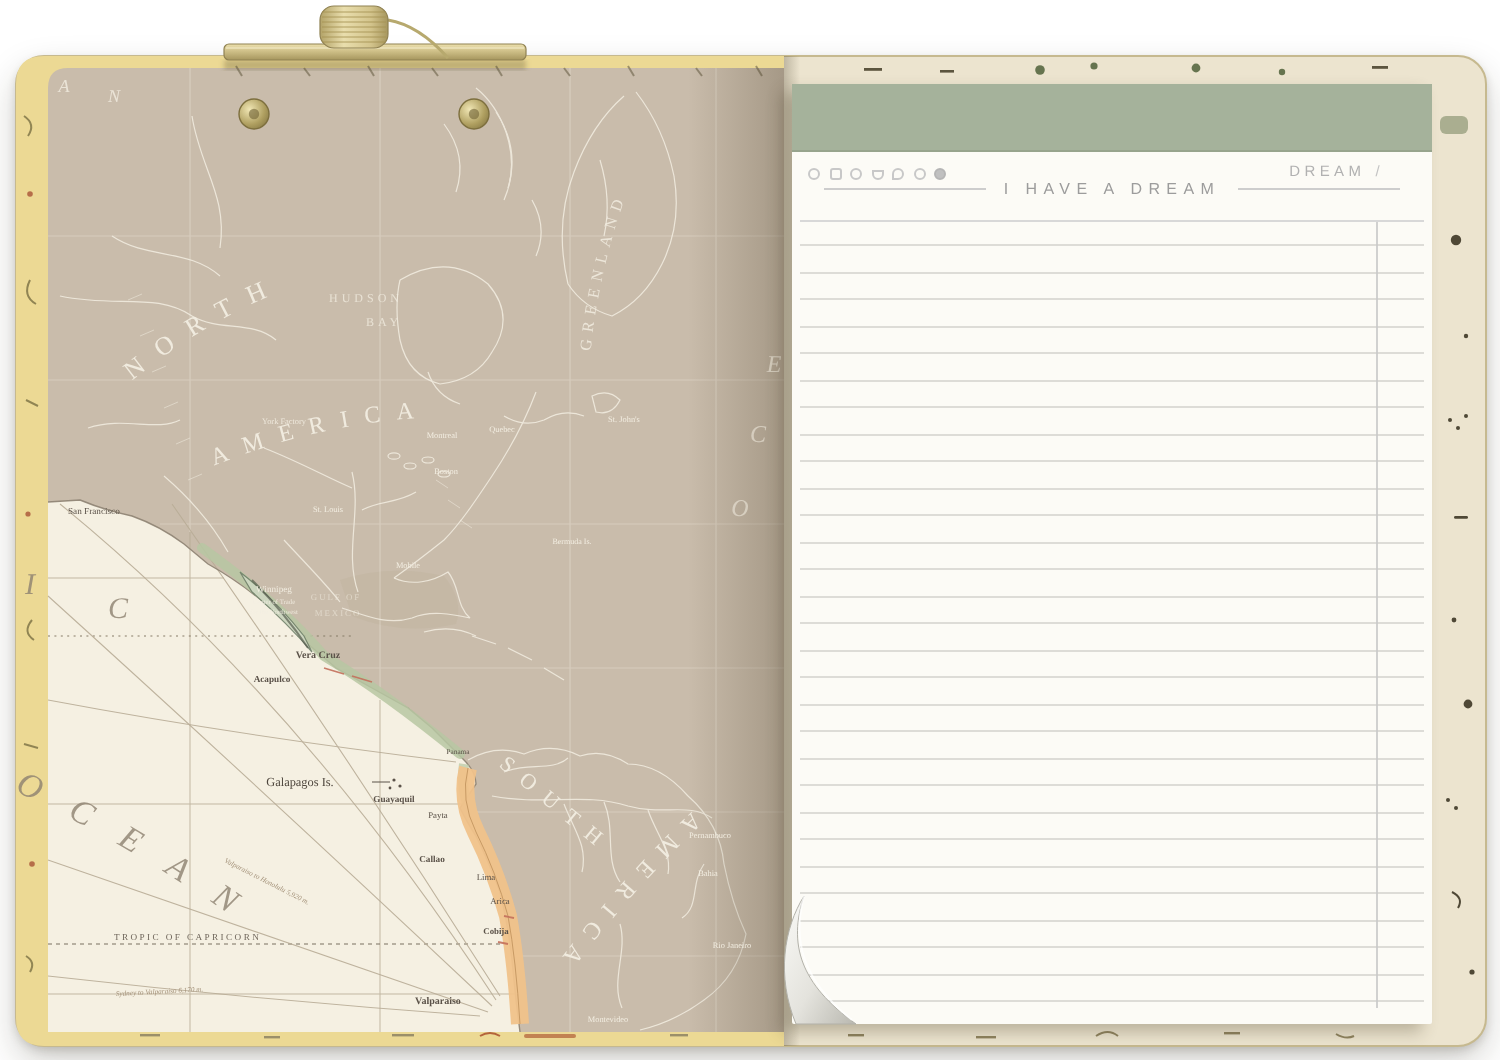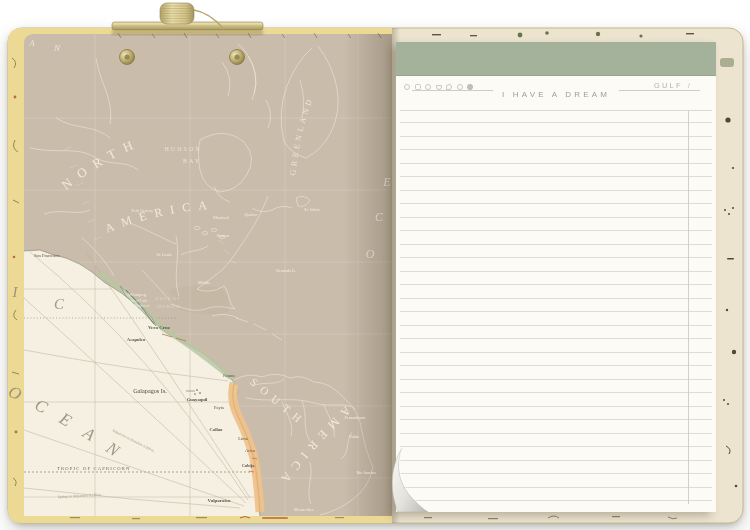--- a/index.html
+++ b/index.html
@@ -18,21 +18,21 @@
   .icons-row{position:absolute;left:8px;top:41px;display:flex;gap:4.5px;align-items:center;height:8px;}
   .pad-ic{width:6px;height:6px;border:1px solid #c8c8c8;display:inline-block;box-sizing:border-box;}
   .ic-circle{border-radius:50%;}
   .ic-square{border-radius:1.5px;}
   .ic-cup{border-radius:0 0 3px 3px;height:5px;}
   .ic-chat{border-radius:3px 3px 3px 0;}
   .ic-dot{background:#c0c0c0;border-color:#b5b5b5;border-radius:50%;}
   .date-box{position:absolute;right:24px;top:39px;font-size:7.5px;letter-spacing:2.2px;
             color:#b1b1b1;}
   .date-slash{margin-left:5px;color:#c3c3c3;}
-  .title-row{position:absolute;left:16px;right:16px;top:48px;display:flex;gap:9px;}
+  .title-row{position:absolute;left:16px;right:16px;top:48px;display:flex;align-items:center;gap:9px;}
   .title-rule{flex:1;height:1px;background:#cdcdcd;}
   .pad-title{font-size:8px;letter-spacing:3.2px;color:#9c9c9c;white-space:nowrap;}
   .header-sep{position:absolute;left:4px;right:4px;top:68px;height:1px;background:#d8d8d8;}
   .lines-wrap{position:absolute;left:4px;right:4px;top:0;bottom:0;}
   .ruled-line{position:absolute;left:0;right:0;height:1px;background:#dddcd7;}
   .v-divider{position:absolute;left:292px;top:69px;width:1px;height:393px;background:#c9c9c9;opacity:.85;}
   .curl-svg{position:absolute;left:388px;top:446px;}
 </style>
 </head>
 <body>
@@ -357,21 +357,21 @@
     <div class="icons-row" id="icons-row">
         <span class="pad-ic ic-circle"></span>
         <span class="pad-ic ic-square"></span>
         <span class="pad-ic ic-circle"></span>
         <span class="pad-ic ic-cup"></span>
         <span class="pad-ic ic-chat"></span>
         <span class="pad-ic ic-circle"></span>
         <span class="pad-ic ic-dot"></span>
       </div>
     <div class="date-box">
-      <span>GULF</span><span class="date-slash">/</span>
+      <span>DREAM</span><span class="date-slash">/</span>
     </div>
     <div class="title-row">
       <span class="title-rule"></span>
       <span class="pad-title">I HAVE A DREAM</span>
       <span class="title-rule"></span>
     </div>
     <div class="header-sep"></div>
     <div class="lines-wrap" id="lines-wrap">
         <div class="ruled-line" style="top: 80px;"></div>
         <div class="ruled-line" style="top: 93.5px;"></div>

